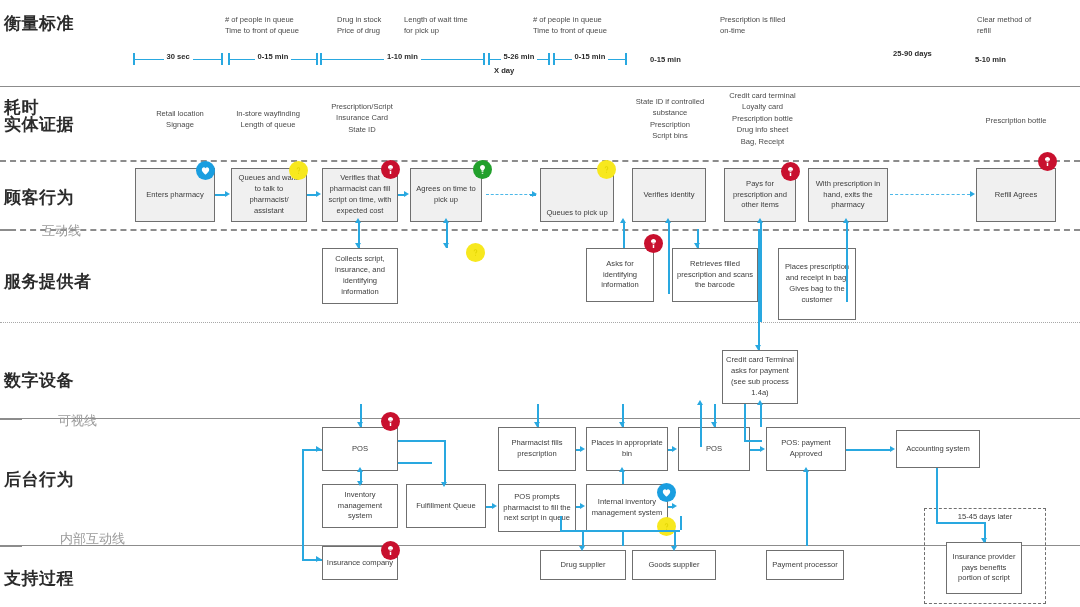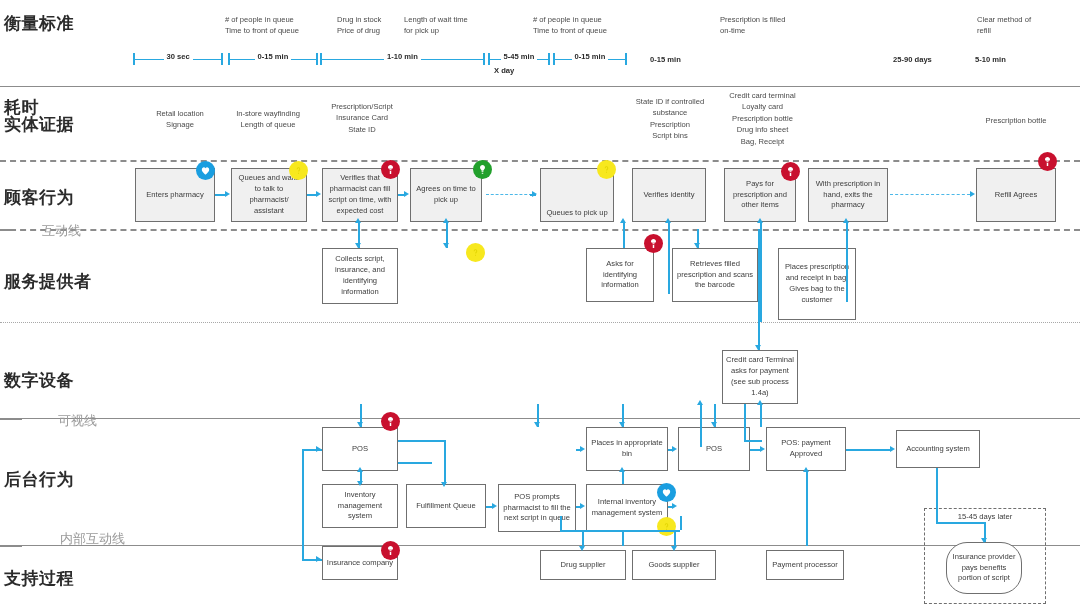--- a/index.html
+++ b/index.html
@@ -105,31 +105,31 @@
     <div class="tbar" style="left: 320px; top: 53px; width: 165px;">
       <div class="ln" style="left: 0px; width: 165px;"></div>
       <div class="cap" style="left: 0px;"></div>
       <div class="cap" style="left: 163.4px;"></div>
       <div class="tx" style="left: 64px;">1-10 min</div>
     </div>
     <div class="tbar" style="left: 488px; top: 53px; width: 62px;">
       <div class="ln" style="left: 0px; width: 62px;"></div>
       <div class="cap" style="left: 0px;"></div>
       <div class="cap" style="left: 60.4px;"></div>
-      <div class="tx" style="left: 12.5px;">5-45 min</div>
+      <div class="tx" style="left: 12.5px;">5-26 min</div>
     </div>
     <div class="tplain" style="left: 494px; top: 66px;">X day</div>
     <div class="tbar" style="left: 553px; top: 53px; width: 74px;">
       <div class="ln" style="left: 0px; width: 74px;"></div>
       <div class="cap" style="left: 0px;"></div>
       <div class="cap" style="left: 72.4px;"></div>
       <div class="tx" style="left: 18.5px;">0-15 min</div>
     </div>
     <div class="tplain" style="left: 650px; top: 55px;">0-15 min</div>
-    <div class="tplain" style="left: 893px; top: 55px;">25-90 days</div>
+    <div class="tplain" style="left: 893px; top: 49px;">25-90 days</div>
     <div class="tplain" style="left: 975px; top: 55px;">5-10 min</div>
     <div class="ann c" style="left: 143px; top: 108px; width: 74px;">Retail location
 Signage</div>
     <div class="ann c" style="left: 222px; top: 108px; width: 92px;">In-store wayfinding
 Length of queue</div>
     <div class="ann c" style="left: 318px; top: 101px; width: 88px;">Prescription/Script
 Insurance Card
 State ID</div>
     <div class="ann c" style="left: 620px; top: 96px; width: 100px;">State ID if controlled
 substance
@@ -224,20 +224,23 @@
       <svg width="11" height="11" viewBox="0 0 24 24">
         <path fill="#fff" d="M12 2c3 0 5.5 2.3 5.5 5 0 1.6-.9 2.6-2 3.2h-7c-1.1-.6-2-1.6-2-3.2C6.5 4.3 9 2 12 2zm-2.2 9.5h4.4v2.2H9.8zm.6 3.5h3.2v6.6h-3.2z"></path>
       </svg>
     </div>
     <div class="box" style="left: 722px; top: 350px; width: 76px; height: 54px;">
       <span>Credit card Terminal asks for payment (see sub process 1.4a)</span>
     </div>
     <div class="box" style="left: 322px; top: 427px; width: 76px; height: 44px;">
       <span>POS</span>
     </div>
+    <div class="box" style="left: 498px; top: 427px; width: 78px; height: 44px;">
+      <span>Pharmacist fills prescription</span>
+    </div>
     <div class="box" style="left: 586px; top: 427px; width: 82px; height: 44px;">
       <span>Places in appropriate bin</span>
     </div>
     <div class="box" style="left: 678px; top: 427px; width: 72px; height: 44px;">
       <span>POS</span>
     </div>
     <div class="box" style="left: 896px; top: 430px; width: 84px; height: 38px;">
       <span>Accounting system</span>
     </div>
     <div class="box" style="left: 766px; top: 427px; width: 80px; height: 44px;">
@@ -275,21 +278,21 @@
     </div>
     <div class="box" style="left: 540px; top: 550px; width: 86px; height: 30px;">
       <span>Drug supplier</span>
     </div>
     <div class="box" style="left: 632px; top: 550px; width: 84px; height: 30px;">
       <span>Goods supplier</span>
     </div>
     <div class="box" style="left: 766px; top: 550px; width: 78px; height: 30px;">
       <span>Payment processor</span>
     </div>
-    <div class="box" style="left: 946px; top: 542px; width: 76px; height: 52px; border-radius: 21px;">
+    <div class="box" style="left: 946px; top: 542px; width: 76px; height: 52px;">
       <span>Insurance provider pays benefits portion of script</span>
     </div>
     <div class="badge" style="left: 381px; top: 541px; background: rgb(200, 16, 46);">
       <svg width="11" height="11" viewBox="0 0 24 24">
         <path fill="#fff" d="M12 2c3 0 5.5 2.3 5.5 5 0 1.6-.9 2.6-2 3.2h-7c-1.1-.6-2-1.6-2-3.2C6.5 4.3 9 2 12 2zm-2.2 9.5h4.4v2.2H9.8zm.6 3.5h3.2v6.6h-3.2z"></path>
       </svg>
     </div>
     <div class="dbox" style="left: 924px; top: 508px; width: 122px; height: 96px;">
       <div class="cap">15-45 days later</div>
     </div>

